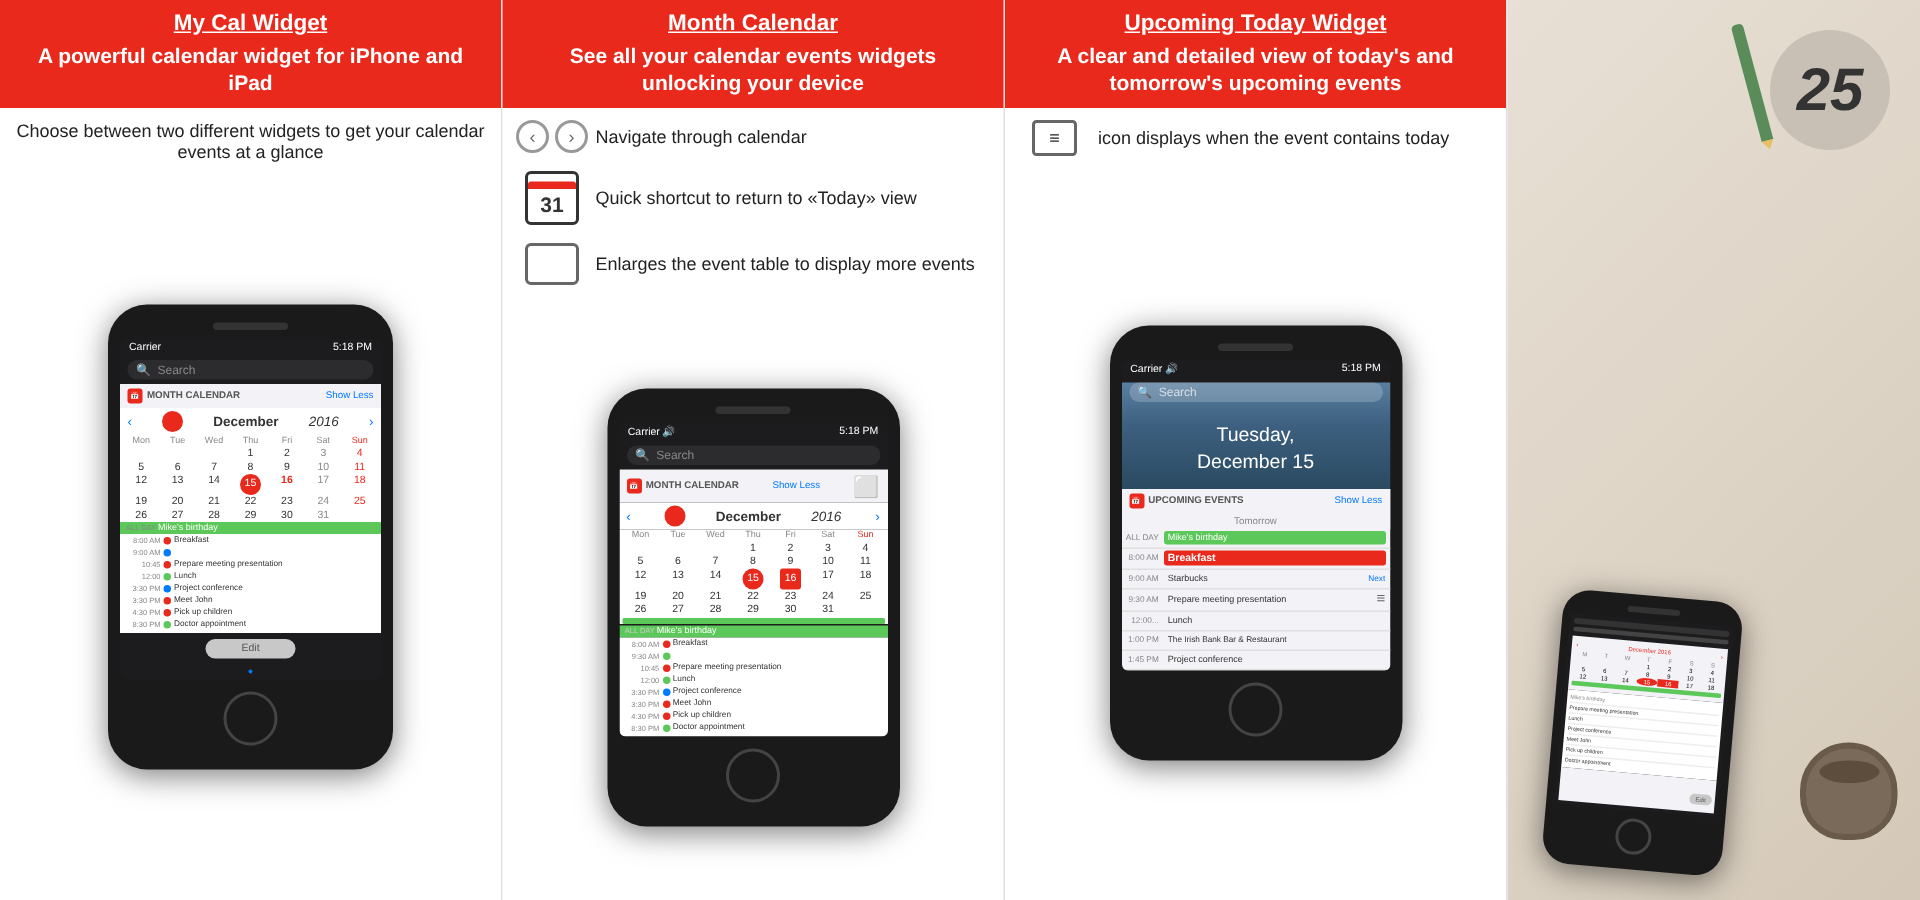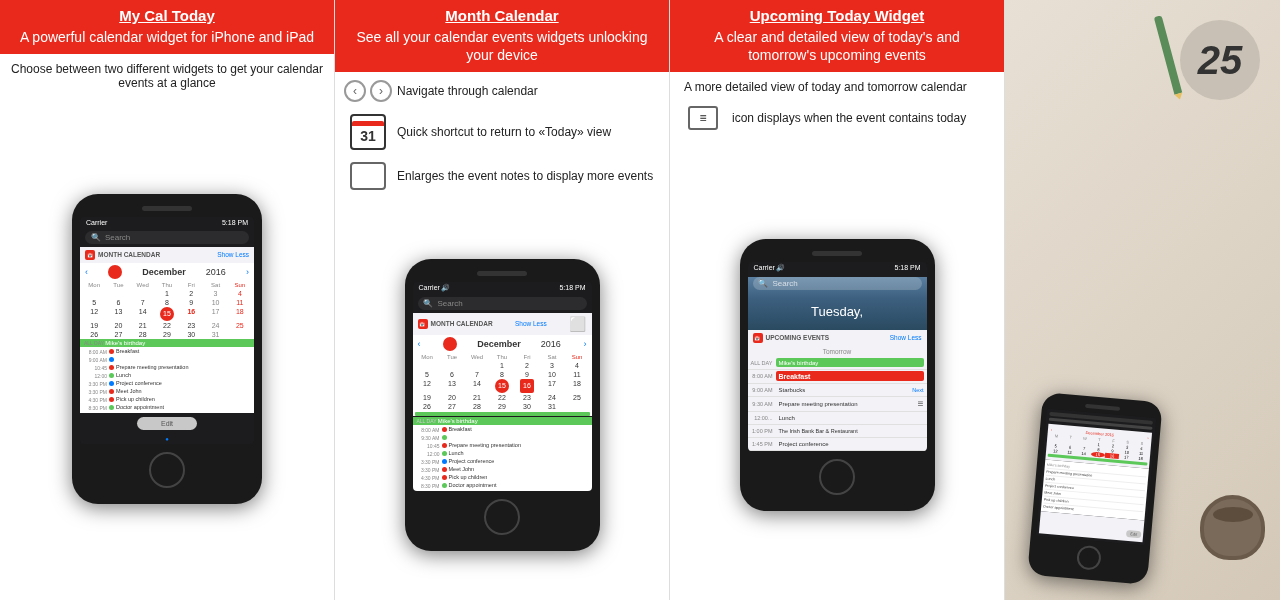--- a/index.html
+++ b/index.html
@@ -53,21 +53,21 @@
       color: #fff;
     }
     .header-band .title {
       font-size: 15px;
       font-weight: bold;
       text-decoration: underline;
       line-height: 1.3;
     }
     .header-band .subtitle {
       font-size: 14px;
-      font-weight: normal;
+      font-weight: bold;
       line-height: 1.3;
       margin-top: 2px;
     }
 
     
     .feature-area {
       width: 100%;
       padding: 8px 14px;
       font-size: 11.5px;
       color: #222;
@@ -193,20 +193,21 @@
       font-size: 7px;
     }
     .cal-month {
       font-size: 9px;
       font-weight: bold;
       color: #333;
     }
     .cal-year {
       font-size: 9px;
       color: #333;
+      font-style: italic;
     }
     .cal-nav {
       color: #007aff;
       font-size: 9px;
     }
     .cal-grid {
       background: #fff;
     }
     .cal-days-row {
       display: grid;
@@ -428,21 +429,21 @@
       border-radius: 50%;
       border: 2px solid #444;
       margin: 5px auto 0;
     }
   </style>
 </head>
 <body>
 
 <div class="section1">
   <div class="header-band">
-    <div class="title">My Cal Today</div>
+    <div class="title">My Cal Widget</div>
     <div class="subtitle">A powerful calendar widget for iPhone and iPad</div>
   </div>
 
   <div class="center-text">Choose between two different widgets to get your calendar events at a glance</div>
 
   <div class="phone-wrap">
     <div class="phone">
       <div class="phone-speaker"></div>
       <div class="phone-screen">
 
@@ -613,21 +614,21 @@
           <span>31</span>
         </div>
       </div>
       <div class="feature-text">Quick shortcut to return to «Today» view</div>
     </div>
 
     <div class="feature-row">
       <div class="feature-icon">
         <div class="expand-icon"></div>
       </div>
-      <div class="feature-text">Enlarges the event notes to display more events</div>
+      <div class="feature-text">Enlarges the event table to display more events</div>
     </div>
   </div>
 
   <div class="phone-wrap">
     <div class="phone" style="width:195px;">
       <div class="phone-speaker"></div>
       <div class="phone-screen">
         <div class="ios-status-bar">
           <span>Carrier 🔊</span>
           <span>5:18 PM</span>
@@ -764,23 +765,20 @@
 </div>
 
 <div class="section3">
   <div class="header-band">
     <div class="title">Upcoming Today Widget</div>
     <div class="subtitle">A clear and detailed view of today's and tomorrow's upcoming events</div>
   </div>
 
   <div class="feature-area">
     <div class="feature-row">
-      <div class="feature-text">A more detailed view of today and tomorrow calendar</div>
-    </div>
-    <div class="feature-row">
       <div class="feature-icon">
         <div class="notes-icon">
           <span style="font-size:12px;">≡</span>
         </div>
       </div>
       <div class="feature-text">icon displays when the event contains today</div>
     </div>
   </div>
 
   <div class="phone-wrap">
@@ -792,20 +790,21 @@
           <span>5:18 PM</span>
         </div>
 
         <div class="upcoming-screen">
           <div class="ios-search" style="background:rgba(255,255,255,0.2);">
             <span>🔍</span>
             <span style="color:rgba(255,255,255,0.7);font-size:8px;">Search</span>
           </div>
           <div class="upcoming-date">
             <div>Tuesday,</div>
+            <div>December 15</div>
           </div>
         </div>
 
         <div class="upcoming-widget">
           <div class="widget-bar">
             <div class="widget-bar-title">
               <div class="widget-icon">📅</div>
               <span>UPCOMING EVENTS</span>
             </div>
             <span class="show-less">Show Less</span>

